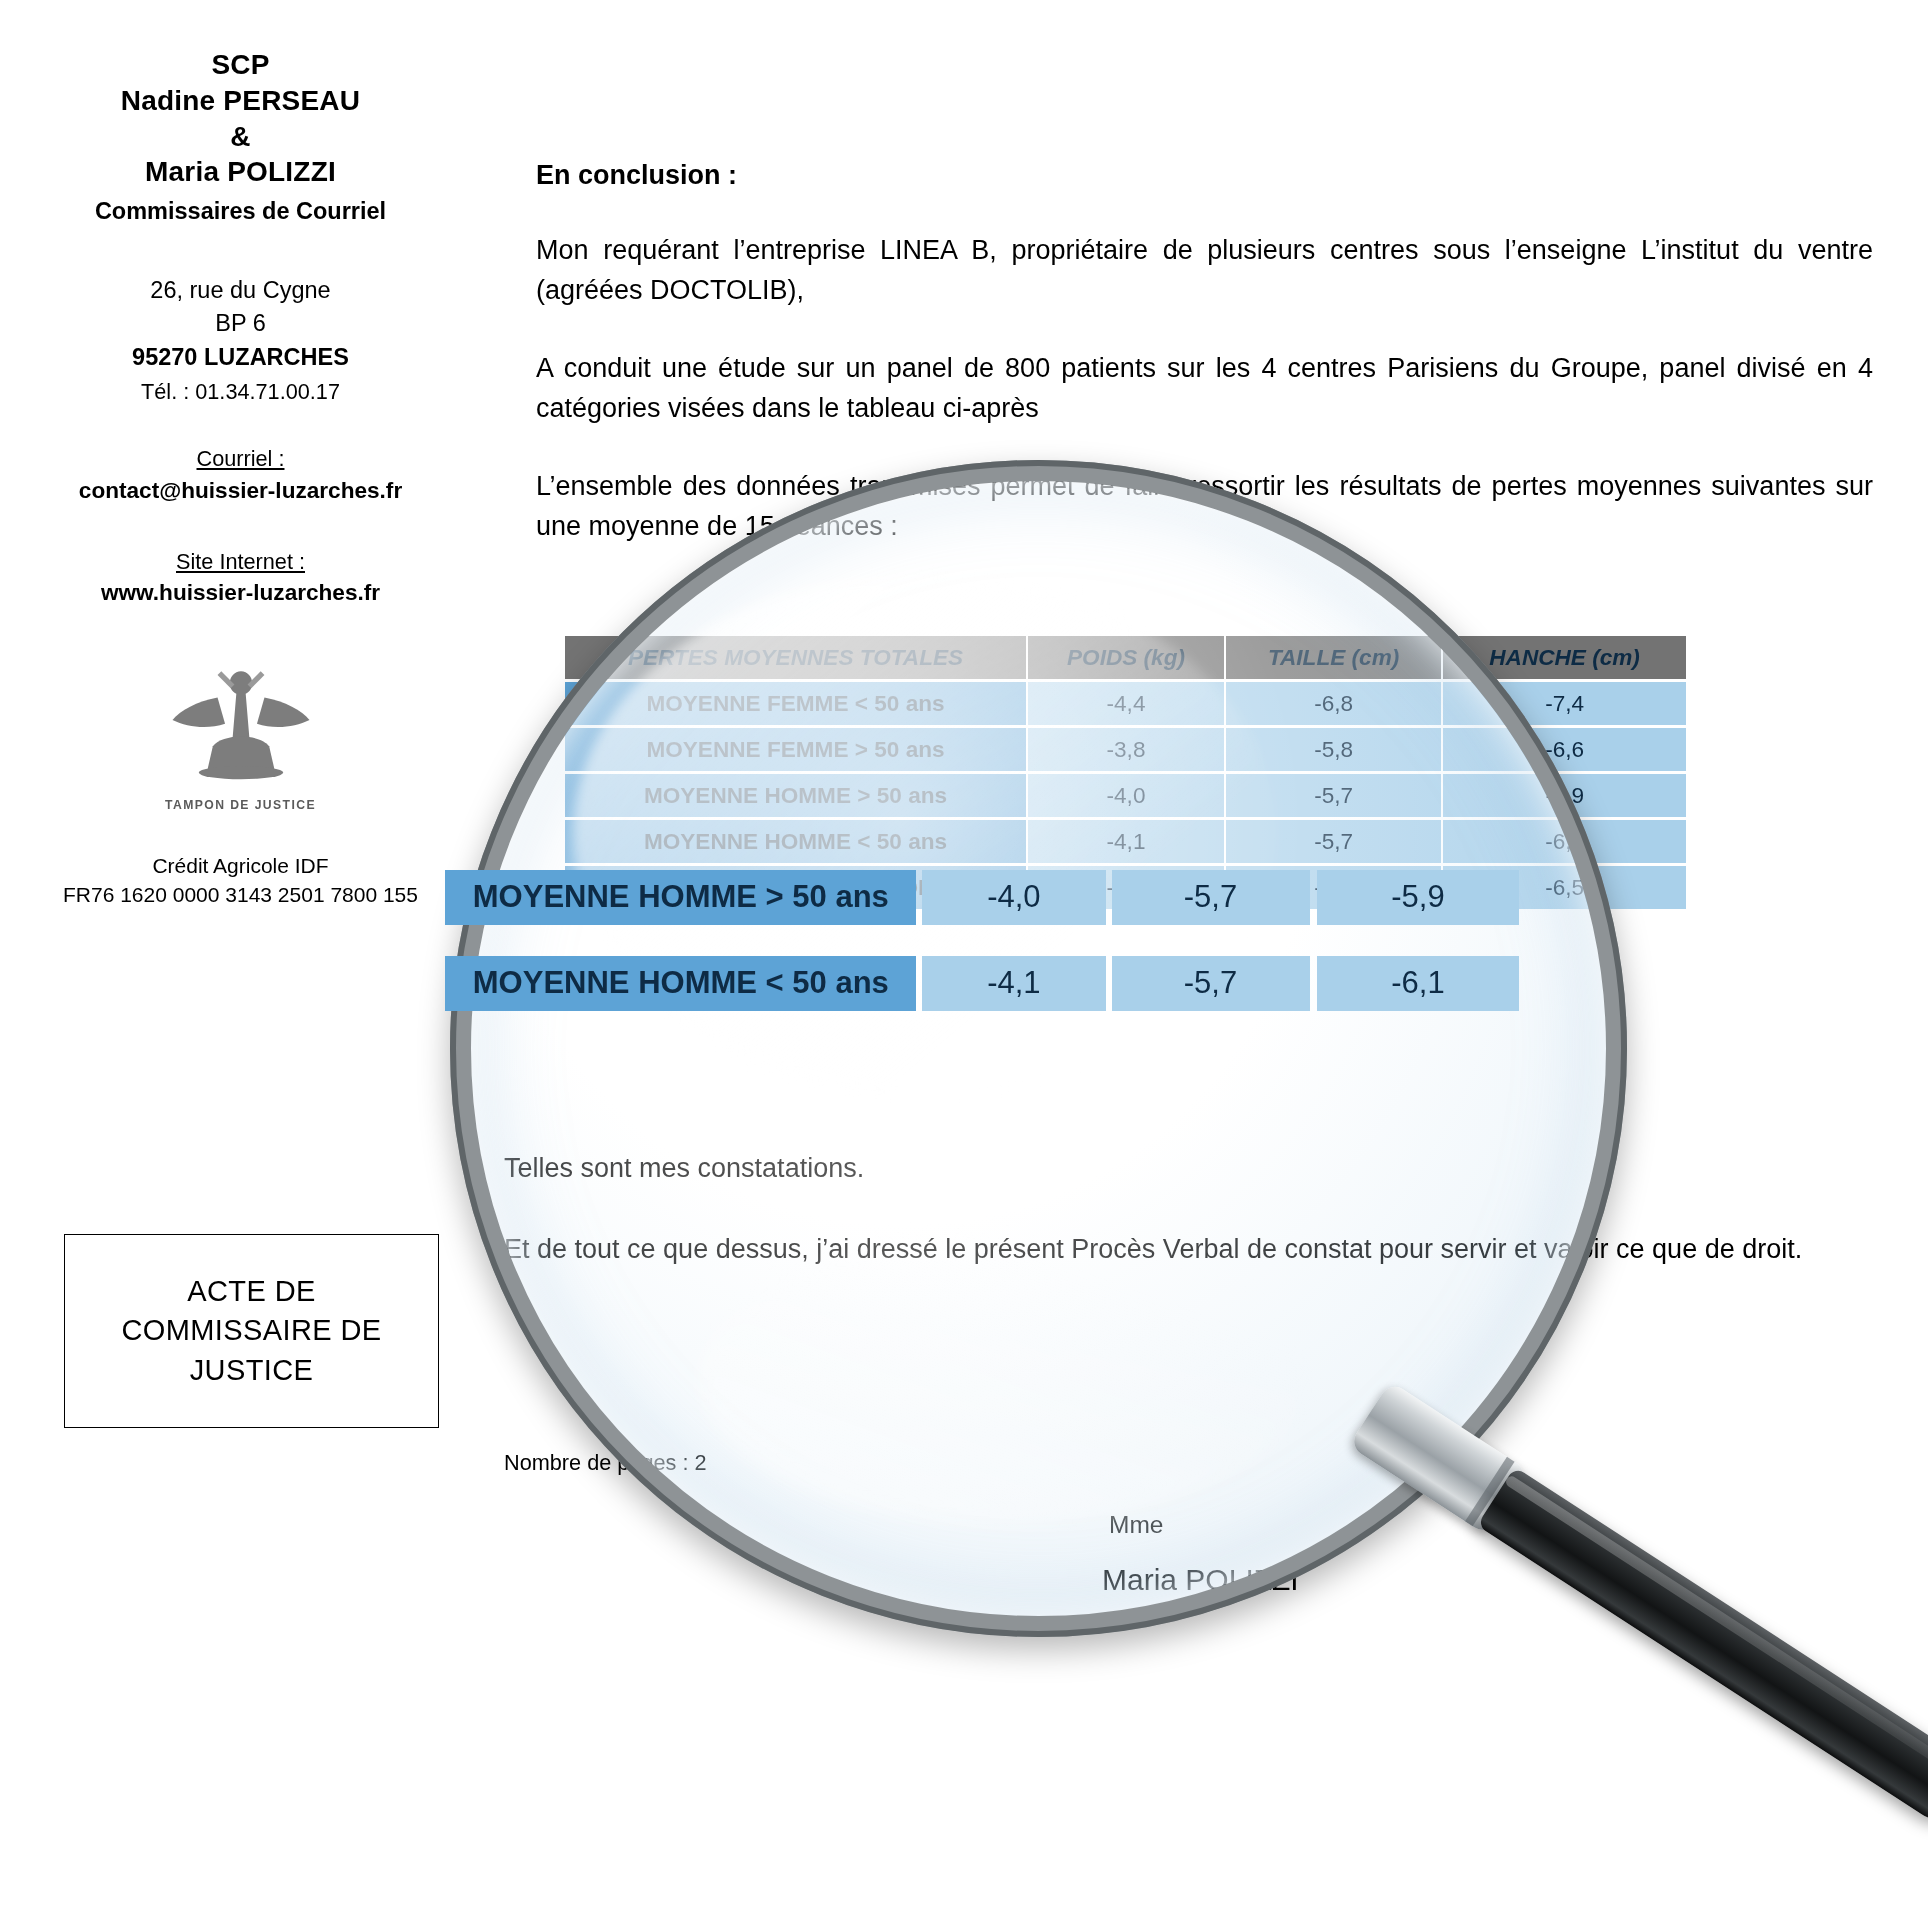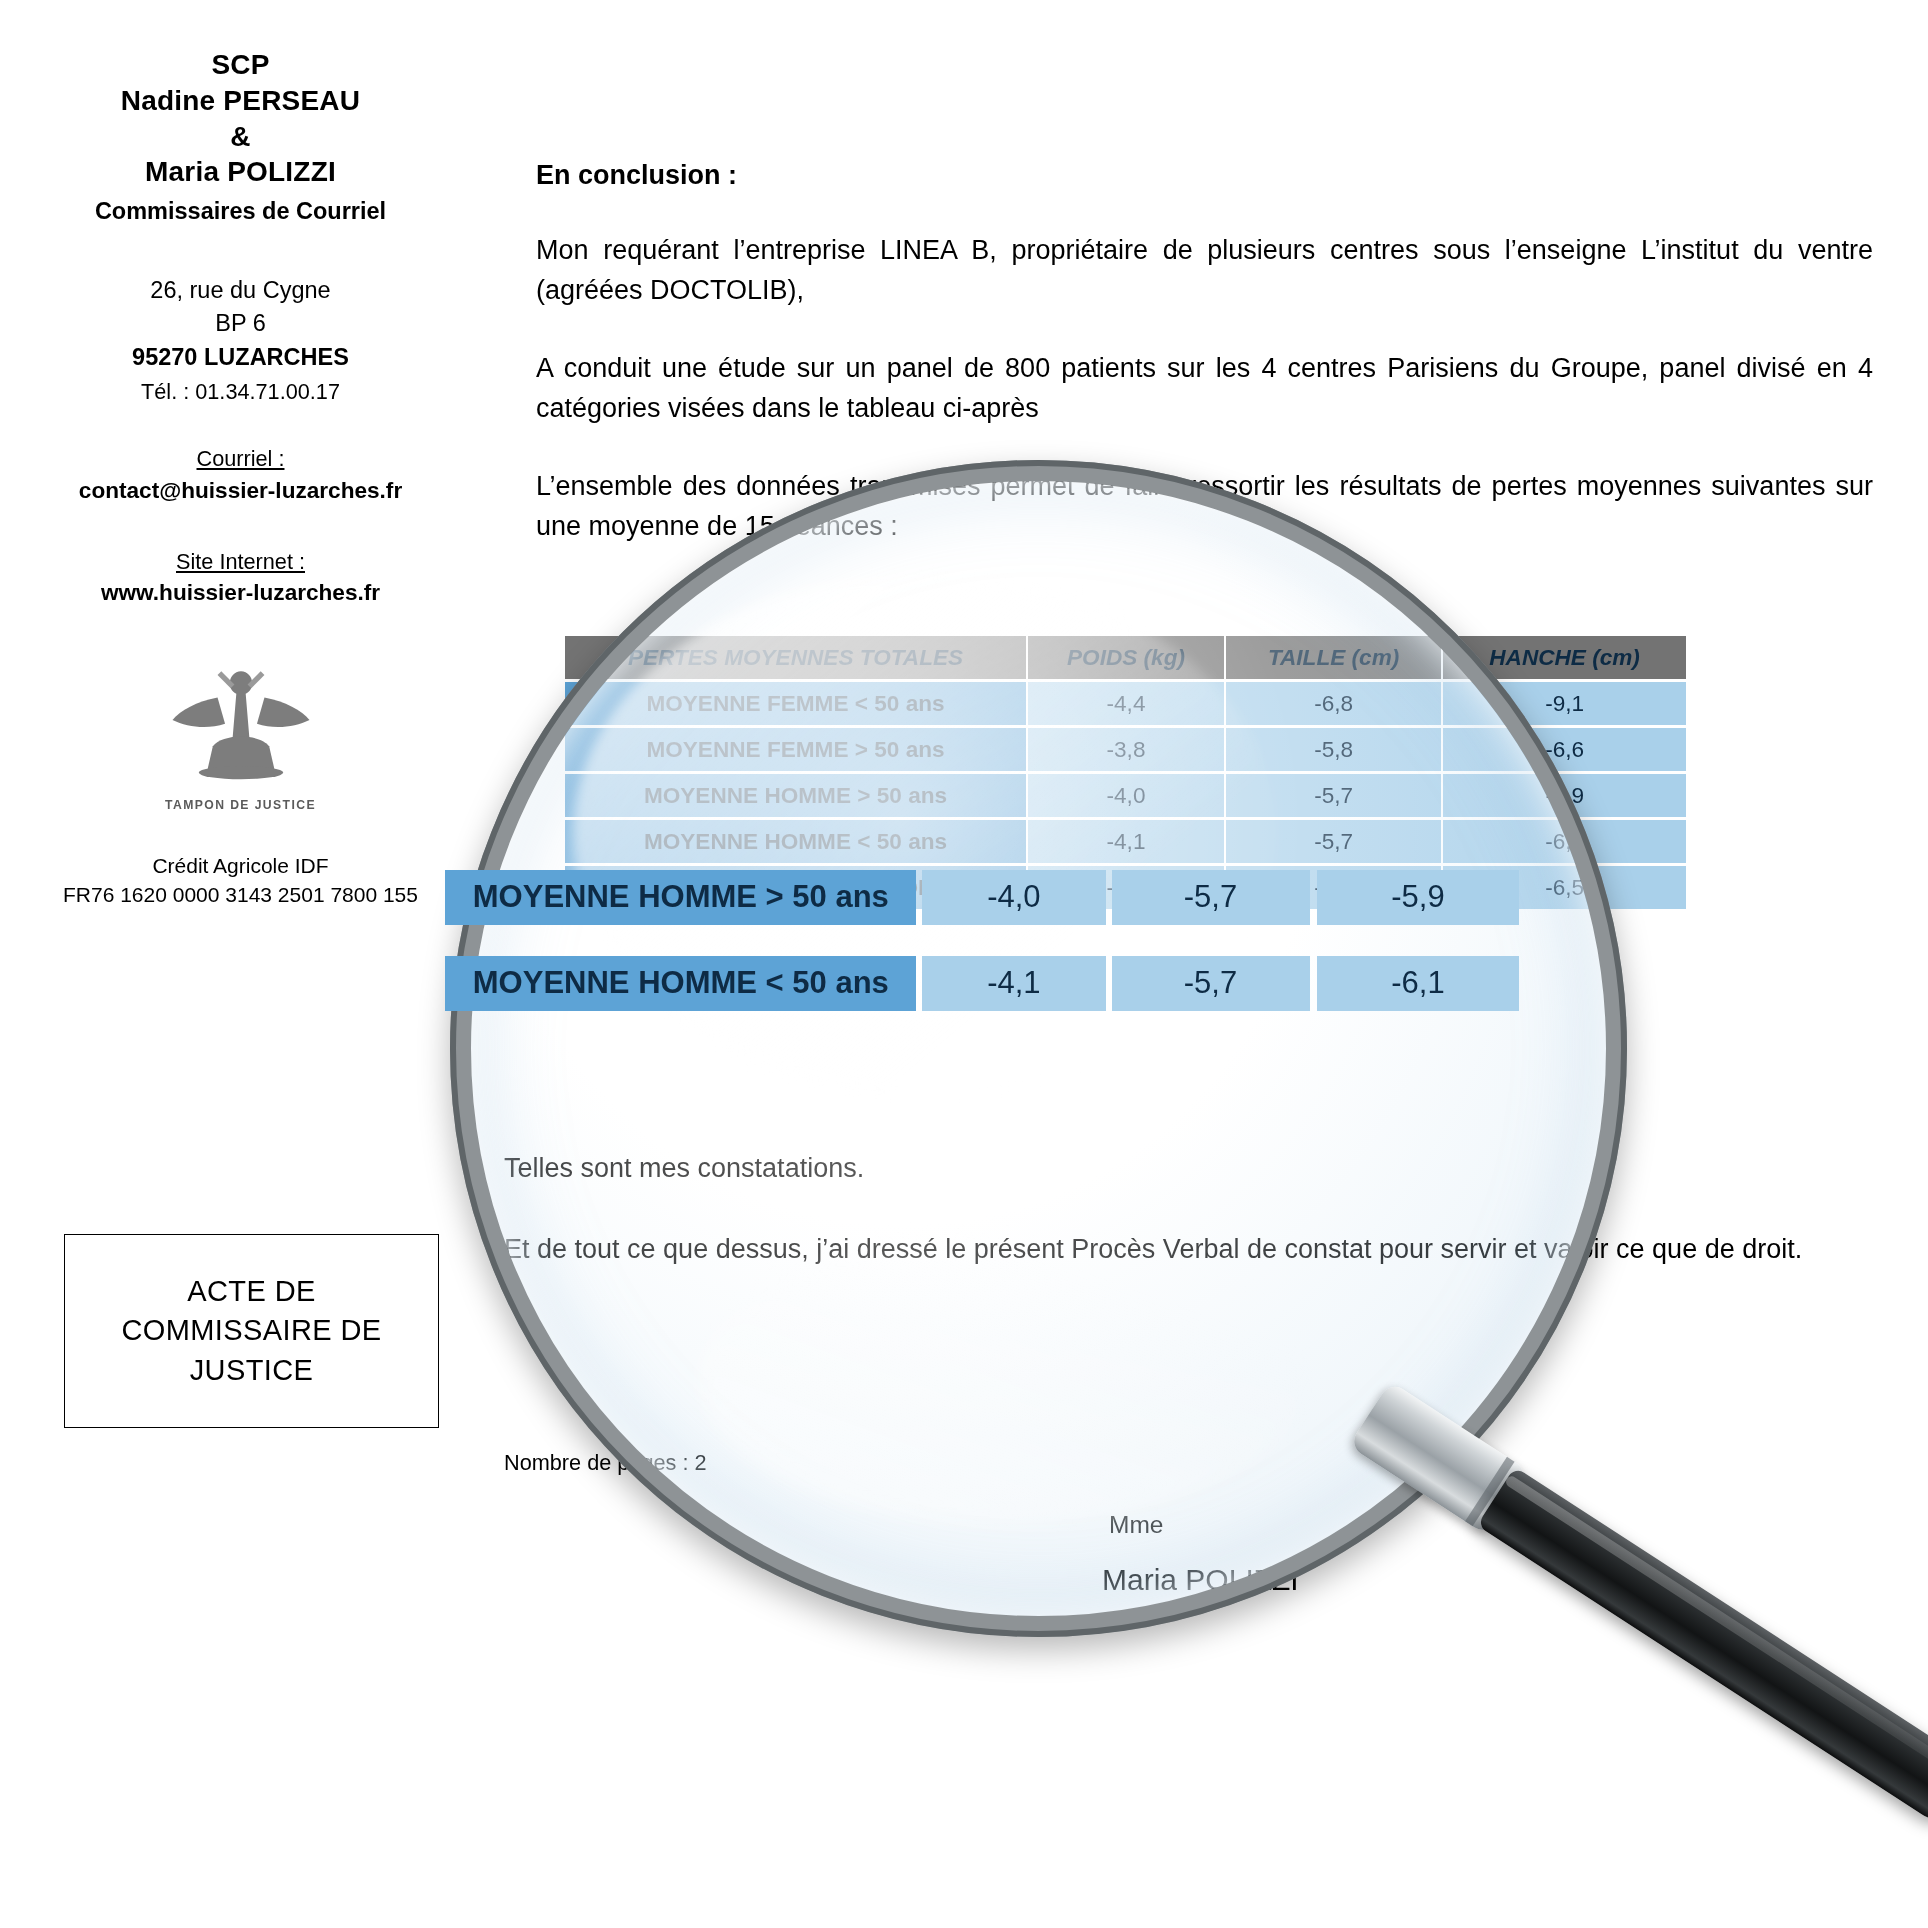--- a/index.html
+++ b/index.html
@@ -376,21 +376,21 @@
       <th>POIDS (kg)</th>
       <th>TAILLE (cm)</th>
       <th>HANCHE (cm)</th>
     </tr>
   </thead>
   <tbody>
     <tr>
       <td class="cat">MOYENNE FEMME &lt; 50 ans</td>
       <td class="val">-4,4</td>
       <td class="val">-6,8</td>
-      <td class="val">-9,1</td>
+      <td class="val">-7,4</td>
     </tr>
     <tr>
       <td class="cat">MOYENNE FEMME &gt; 50 ans</td>
       <td class="val">-3,8</td>
       <td class="val">-5,8</td>
       <td class="val">-6,6</td>
     </tr>
     <tr>
       <td class="cat">MOYENNE HOMME &gt; 50 ans</td>
       <td class="val">-4,0</td>

